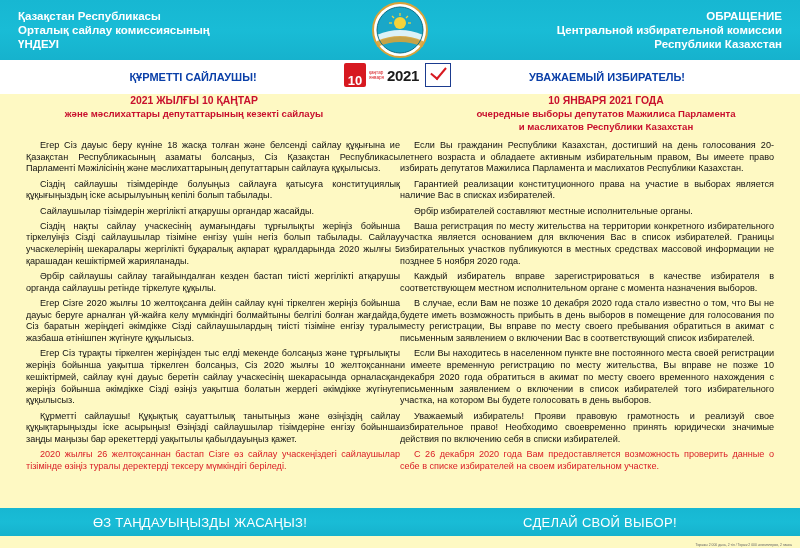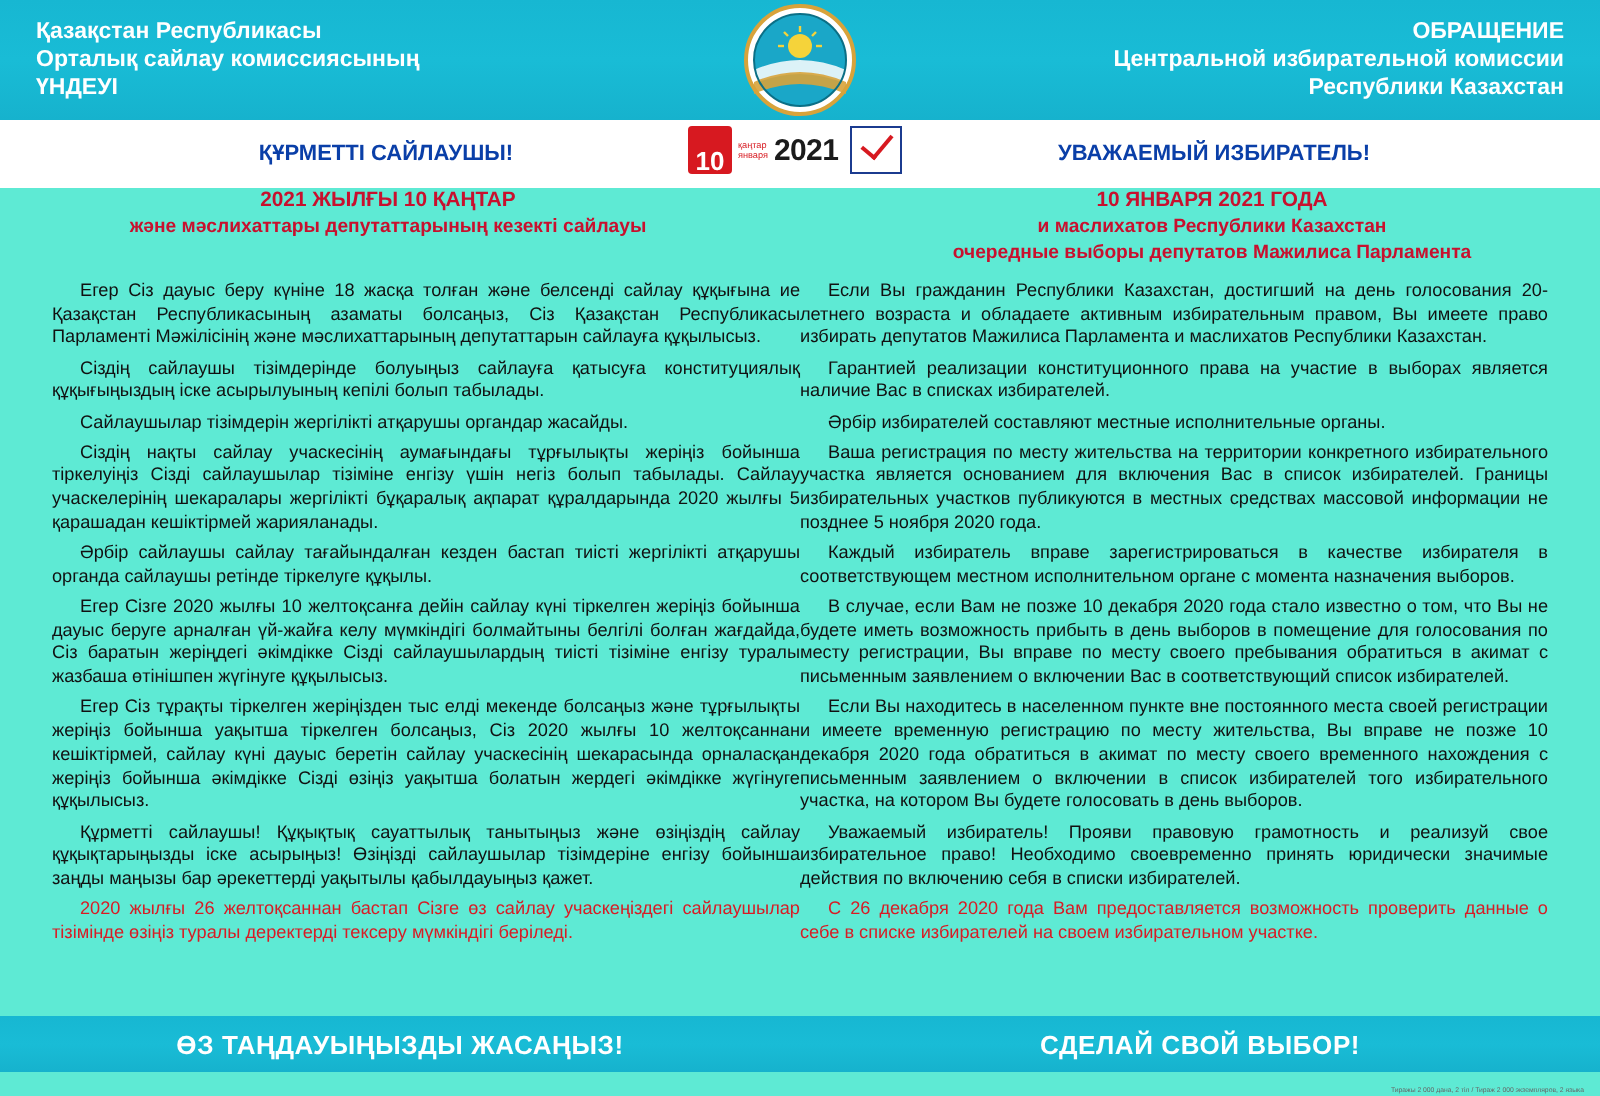--- a/index.html
+++ b/index.html
@@ -11,21 +11,21 @@
     height: 548px;
     font-family: "Liberation Sans", sans-serif;
     background: #ffffff;
     overflow: hidden;
   }
   .poster {
     position: relative;
     width: 800px;
     height: 548px;
     box-sizing: border-box;
-    background: #5eead4;
+    background: #fef9c3;
   }
   
   .header {
     position: relative;
     height: 60px;
     background: #19b9d4;
     background: linear-gradient(180deg,#17b7d2 0%, #19bcd6 50%, #16b2cd 100%);
     display: flex;
     align-items: center;
     justify-content: space-between;
@@ -171,21 +171,21 @@
     height: 28px;
     background: #19b9d4;
     background: linear-gradient(180deg,#17b7d2 0%, #19bcd6 50%, #16b2cd 100%);
     display: flex;
     align-items: center;
   }
   .footer .f-kz, .footer .f-ru {
     width: 50%;
     text-align: center;
     color: #ffffff;
-    font-weight: bold;
+    font-weight: normal;
     font-size: 13px;
     letter-spacing: 0.3px;
   }
   .fineprint {
     position: absolute;
     right: 8px;
     bottom: 1px;
     font-size: 3.4px;
     color: #666;
     text-align: right;
@@ -247,22 +247,22 @@
     <div class="salut ru">УВАЖАЕМЫЙ ИЗБИРАТЕЛЬ!</div>
   </div>
 
   <div class="titles">
     <div class="title-col">
       <div class="big">2021 ЖЫЛҒЫ 10 ҚАҢТАР</div>
       <div>және мәслихаттары депутаттарының кезекті сайлауы</div>
     </div>
     <div class="title-col">
       <div class="big">10 ЯНВАРЯ 2021 ГОДА</div>
+      <div>очередные выборы депутатов Мажилиса Парламента</div>
       <div>и маслихатов Республики Казахстан</div>
-      <div>очередные выборы депутатов Мажилиса Парламента</div>
     </div>
   </div>
 
   <div class="columns">
     <div class="col">
       <p>Егер Сіз дауыс беру күніне 18 жасқа толған және белсенді сайлау құқығына ие Қазақстан Республикасының азаматы болсаңыз, Сіз Қазақстан Республикасы Парламенті Мәжілісінің және мәслихаттарының депутаттарын сайлауға құқылысыз.</p>
       <p>Сіздің сайлаушы тізімдерінде болуыңыз сайлауға қатысуға конституциялық құқығыңыздың іске асырылуының кепілі болып табылады.</p>
       <p>Сайлаушылар тізімдерін жергілікті атқарушы органдар жасайды.</p>
       <p>Сіздің нақты сайлау учаскесінің аумағындағы тұрғылықты жеріңіз бойынша тіркелуіңіз Сізді сайлаушылар тізіміне енгізу үшін негіз болып табылады. Сайлау учаскелерінің шекаралары жергілікті бұқаралық ақпарат құралдарында 2020 жылғы 5 қарашадан кешіктірмей жарияланады.</p>
       <p>Әрбір сайлаушы сайлау тағайындалған кезден бастап тиісті жергілікті атқарушы органда сайлаушы ретінде тіркелуге құқылы.</p>

